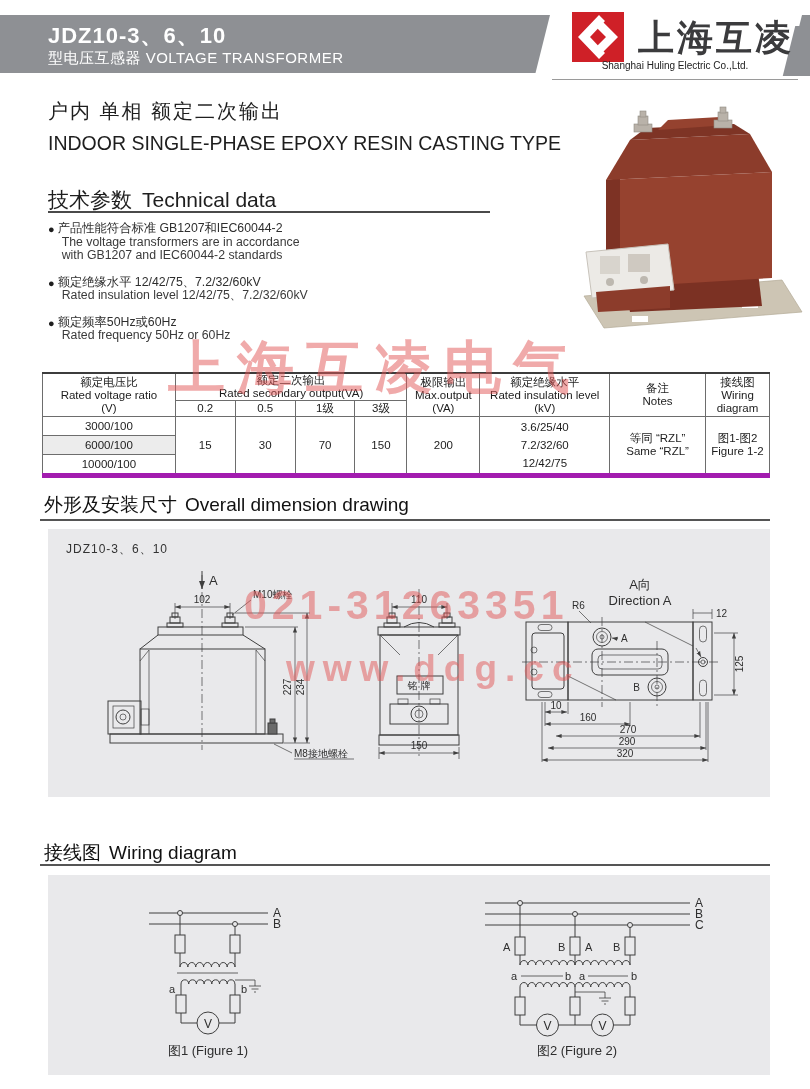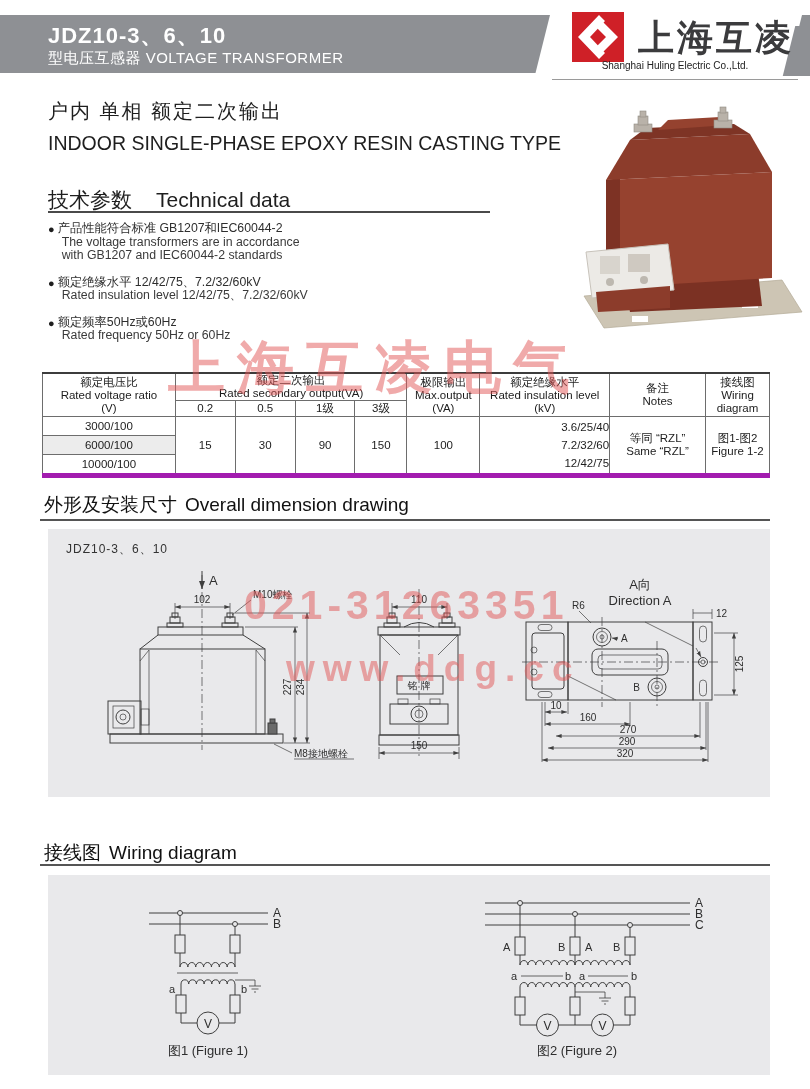--- a/index.html
+++ b/index.html
@@ -14,21 +14,21 @@
   .logo-sq{position:absolute;left:572px;top:12px;width:52px;height:50px;background:#cf2027;}
   .logo-cn{position:absolute;left:638px;top:14px;font-size:36px;font-weight:bold;color:#3b3b3d;letter-spacing:3px;}
   .logo-en{position:absolute;left:552px;top:60px;width:246px;text-align:center;font-size:10px;color:#222;}
   .logo-rule{position:absolute;left:552px;top:79px;width:246px;height:0;border-top:1.5px solid #9a9a9a;}
   
   .intro{position:absolute;left:48px;top:98px;}
   .intro .cn{font-size:20px;letter-spacing:2px;}
   .intro .en{font-size:19.5px;margin-top:7px;text-align:center;}
   
   .tech-h{position:absolute;left:48px;top:186px;font-size:21px;}
-  .tech-h .en{margin-left:24px;}
+  .tech-h .en{margin-left:10px;}
   .tech-rule{position:absolute;left:48px;top:211px;width:442px;height:0;border-top:2px solid #4a4a4a;}
   .bullets{position:absolute;left:48px;top:222px;width:470px;}
   .bullet{display:flex;margin-bottom:13px;}
   .bullet .dot{font-size:11px;line-height:14px;margin-right:3px;}
   .bullet .tx{font-size:12.3px;line-height:13.5px;color:#2e2e2e;}
   .bullet .tx .en{padding-left:4px;color:#3a3a3a;}
   
   .photo{position:absolute;left:572px;top:100px;}
   
   .wm{position:absolute;font-weight:bold;color:rgba(226,86,86,.5);z-index:6;white-space:nowrap;pointer-events:none;}
@@ -36,21 +36,21 @@
   .wm2{left:244px;top:582px;font-size:41px;letter-spacing:5px;}
   .wm3{left:286px;top:648px;font-size:37px;letter-spacing:8px;}
   
   .tbl{position:absolute;left:42px;top:372px;width:728px;border-collapse:collapse;
        border-top:2px solid #3c3c3c;border-bottom:5px solid #a21caf;z-index:2;}
   .tbl th,.tbl td{border:1px solid #6d6d6d;text-align:center;vertical-align:middle;
        font-weight:normal;font-size:11.5px;line-height:13px;padding:0;color:#1c1c1c;}
   .tbl thead tr.r1 th{height:26px;}
   .tbl thead tr.r2 th{height:15px;}
   .tbl tbody td{height:18px;}
-  .tbl .ins div{line-height:18px;text-align:right;}
+  .tbl .ins div{line-height:18px;}
   .tbl .striped{background:#ececec;}
   
   .sec-h{position:absolute;font-size:19px;color:#111;}
   .sec-h .en{margin-left:8px;}
   .rule{position:absolute;height:0;border-top:2px solid #555;}
   
   .panel{position:absolute;background:#e9e9eb;}
   .panel-label{position:absolute;left:18px;top:12px;font-size:12px;color:#333;letter-spacing:1px;}
   
   svg text{font-family:"Liberation Sans",sans-serif;fill:#2e2e2e;}
@@ -191,23 +191,23 @@
         <th>0.5</th>
         <th>1级</th>
         <th>3级</th>
       </tr>
     </thead>
     <tbody>
       <tr>
         <td>3000/100</td>
         <td rowspan="3">15</td>
         <td rowspan="3">30</td>
-        <td rowspan="3">90</td>
+        <td rowspan="3">70</td>
         <td rowspan="3">150</td>
-        <td rowspan="3">100</td>
+        <td rowspan="3">200</td>
         <td rowspan="3" class="ins">
           <div>3.6/25/40</div>
           <div>7.2/32/60</div>
           <div>12/42/75</div>
         </td>
         <td rowspan="3">
           <div>等同 “RZL”</div>
             <div>Same “RZL”</div>
         </td>
         <td rowspan="3">

